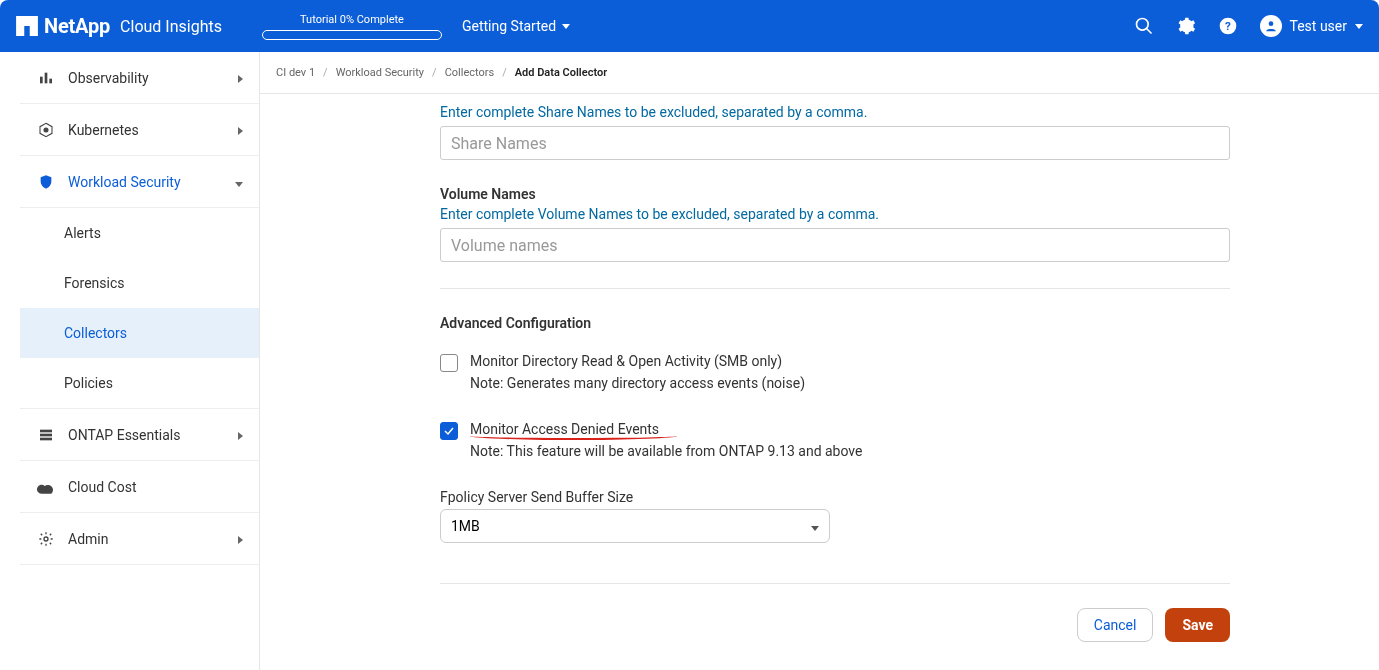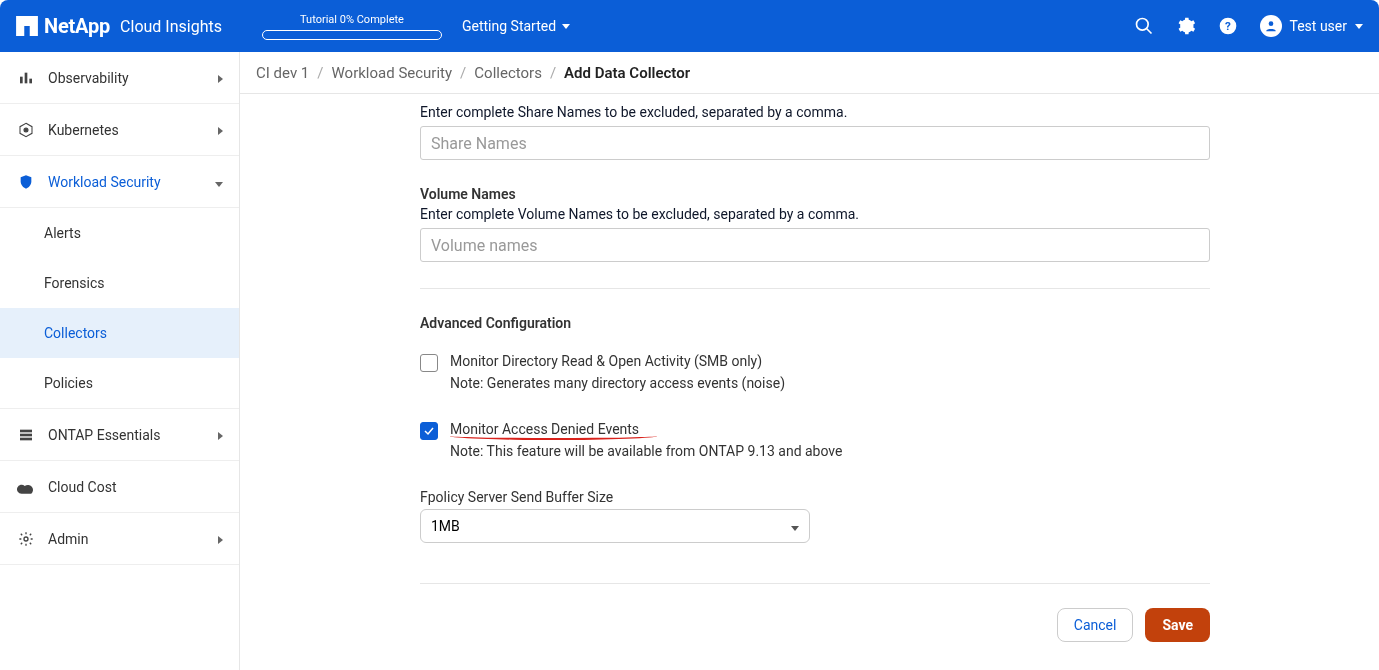--- a/index.html
+++ b/index.html
@@ -16,44 +16,44 @@
   .progress-bar { width: 180px; height: 10px; border: 1px solid #fff; border-radius: 999px; }
   .gs-drop { margin-left: 20px; font-size: 14px; cursor: pointer; display: flex; align-items: center; gap: 6px; }
   .header-spacer { flex: 1; }
   .header-icons { display: flex; align-items: center; gap: 22px; }
   .header-icons .hicon { width: 20px; height: 20px; display: inline-flex; align-items: center; justify-content: center; cursor: pointer; }
   .user-chip { display: flex; align-items: center; gap: 8px; cursor: pointer; }
   .user-chip .avatar-circle { width: 22px; height: 22px; border-radius: 50%; background: #fff; display: inline-flex; align-items: center; justify-content: center; }
   .user-chip .uname { font-size: 14px; }
 
   
-  .body { flex: 1; display: flex; min-height: 0; }
+  .body { flex: 1; display: flex; min-height: 0; margin-left: 20px; }
   .sidebar { width: 240px; border-right: 1px solid #e6e6e6; background: #fff; overflow-y: auto; }
   .side-item { display: flex; align-items: center; height: 52px; padding: 0 16px; border-bottom: 1px solid #eee; cursor: pointer; font-size: 14px; color: #333; }
   .side-item .side-icon { width: 20px; display: inline-flex; justify-content: center; margin-right: 12px; color: #444; }
   .side-item .chev { margin-left: auto; color: #666; }
   .side-item.active { color: #0b5ed7; }
   .side-item.active .side-icon { color: #0b5ed7; }
   .sub-items { border-bottom: 1px solid #eee; }
   .sub-item { display: flex; align-items: center; height: 50px; padding-left: 44px; font-size: 14px; color: #333; cursor: pointer; }
   .sub-item.selected { background: #e6f0fb; color: #0b5ed7; }
 
   
   .main { flex: 1; display: flex; flex-direction: column; min-width: 0; }
-  .breadcrumb { height: 42px; border-bottom: 1px solid #e6e6e6; display: flex; align-items: center; padding: 0 16px; font-size: 15px; color: #666; gap: 8px; }
+  .breadcrumb { height: 42px; border-bottom: 1px solid #e6e6e6; display: flex; align-items: center; padding: 0 16px; font-size: 11px; color: #666; gap: 8px; }
   .breadcrumb .sep { color: #aaa; }
   .breadcrumb .current { color: #222; font-weight: 600; }
   .breadcrumb .bc-link { cursor: pointer; }
 
   .form-area { flex: 1; overflow-y: auto; padding: 10px 0 20px 0; }
   .form-inner { max-width: 790px; margin-left: 180px; }
 
   .section-label { font-size: 14px; color: #333; font-weight: 600; margin-bottom: 4px; margin-top: 6px; }
   .section-label.margined { margin-top: 0; }
-  .helper { font-size: 14px; color: #0f172a; margin-bottom: 6px; }
+  .helper { font-size: 14px; color: #0369a1; margin-bottom: 6px; }
   .text-input { width: 100%; height: 34px; border: 1px solid #ccc; border-radius: 3px; padding: 0 10px; font-size: 16px; color: #333; outline: none; }
   .text-input::placeholder { color: #999; }
   .block { margin-bottom: 26px; }
 
   .divider { border: none; border-top: 1px solid #e6e6e6; margin: 0 0 26px 0; }
 
   .adv-title { font-size: 14px; color: #333; font-weight: 600; margin-bottom: 22px; }
 
   .check-row { display: flex; align-items: flex-start; gap: 12px; margin-bottom: 6px; }
   .chk { width: 18px; height: 18px; border: 1.5px solid #888; border-radius: 3px; flex: 0 0 auto; display: inline-flex; align-items: center; justify-content: center; cursor: pointer; margin-top: 1px; background:#fff; }

